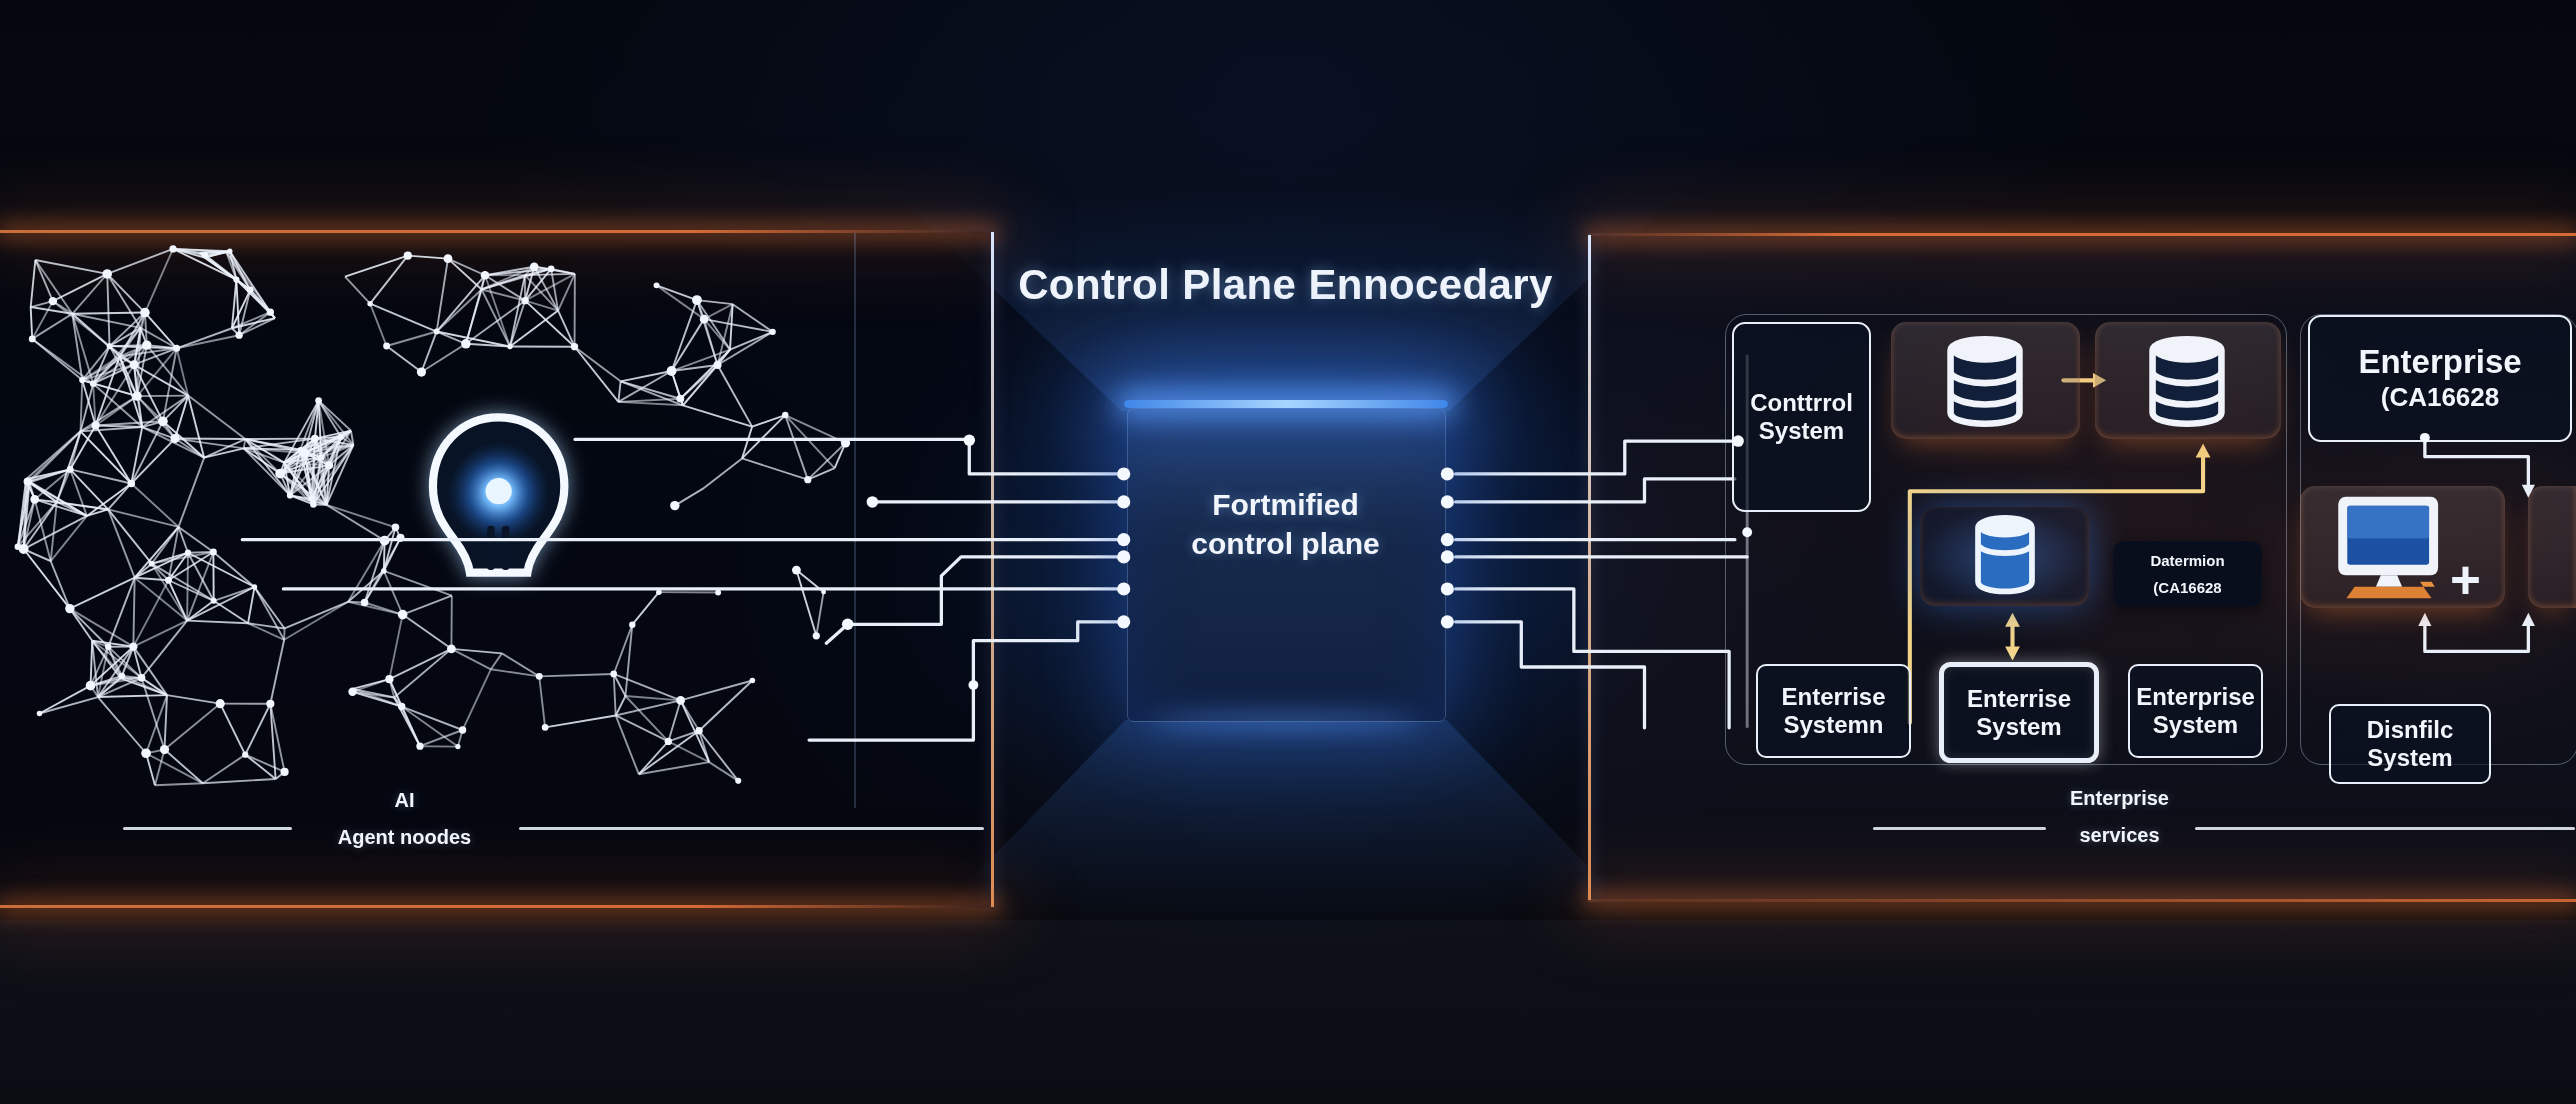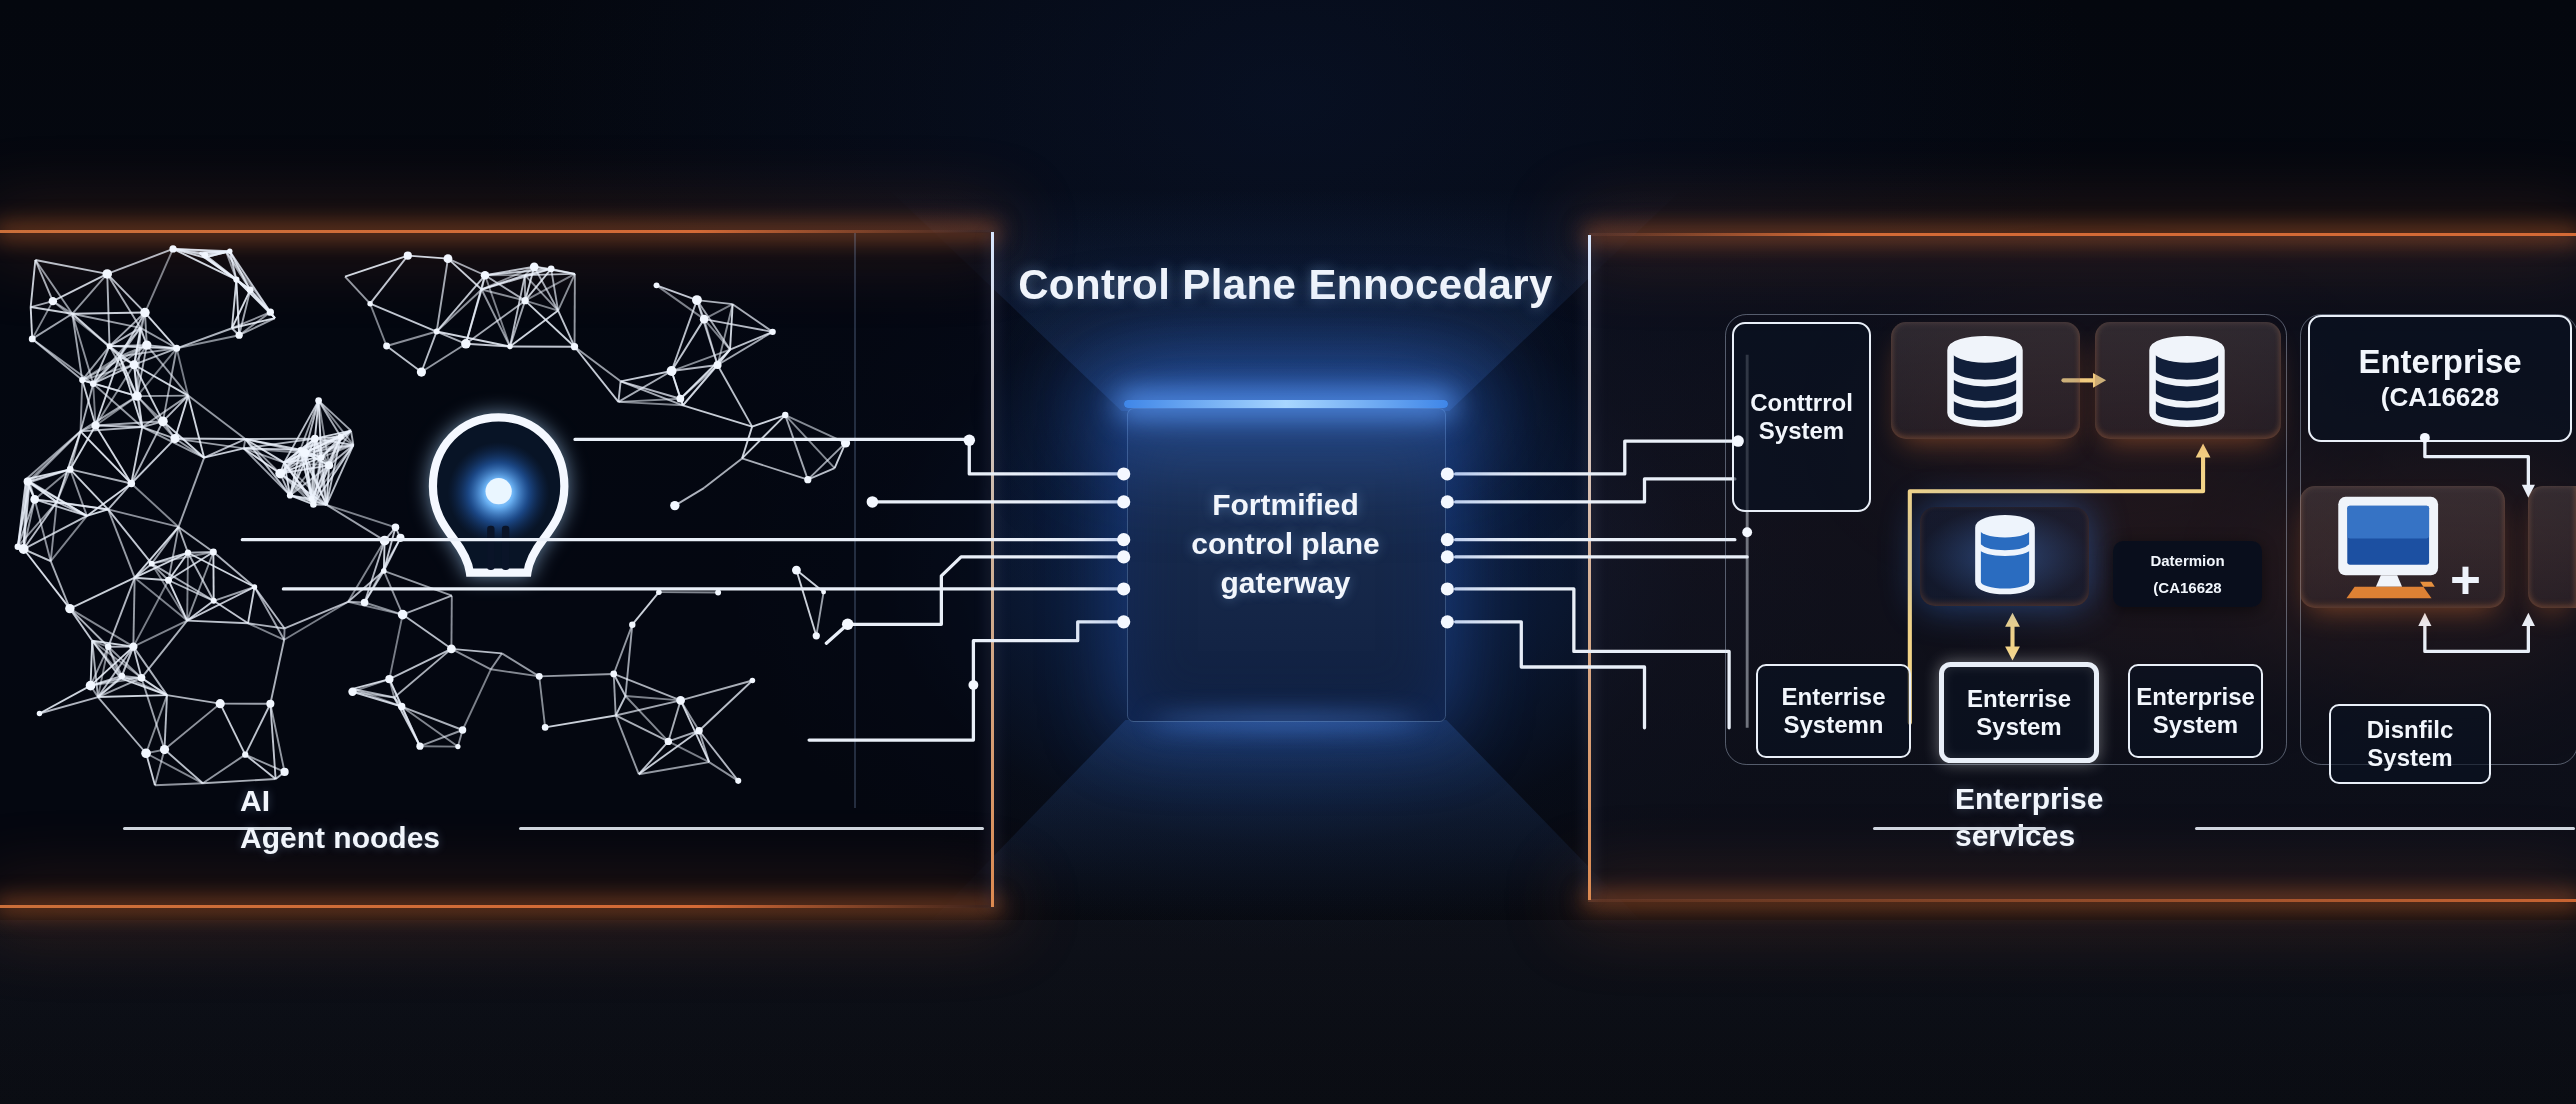--- a/index.html
+++ b/index.html
@@ -58,21 +58,21 @@
   .wbox .t{font-size:24px;line-height:28px;}
   #box-enterprise-ca{border-radius:13px;}
   #box-system-2{border-width:5.8px;border-radius:11.5px;box-shadow:0 0 16.4px rgba(255,255,255,.38), inset 0 0 11.5px rgba(255,255,255,.12);}
   .darkbox{border-radius:10px;background:rgba(7,14,29,.88);z-index:7;
     display:flex;align-items:center;justify-content:center;text-align:center;box-shadow:0 3.3px 15px rgba(0,0,0,.45);}
   #card-db-blue{background:radial-gradient(closest-side,rgba(70,130,225,.45),rgba(25,45,85,.30));
     box-shadow:0 0 38px rgba(60,130,240,.45), inset 0 -2.5px 6.6px rgba(240,130,60,.25);}
   .icon-svg{z-index:8;}
   #plus-sign{left:2441px;top:549px;width:49px;text-align:center;font-size:53px;z-index:8;color:#eef3fb;}
   
-  .zone-label{z-index:7;text-align:left;font-size:30px;line-height:37px;text-shadow:0 0 10px rgba(180,210,255,.3);}
+  .zone-label{z-index:7;text-align:center;font-size:20px;line-height:37px;text-shadow:0 0 10px rgba(180,210,255,.3);}
   .rule{height:2.5px;background:rgba(236,242,250,.88);border-radius:1.6px;z-index:7;}
 </style>
 </head>
 <body>
 
 <div id="stage">
 
   <div class="abs beam-up"></div>
   <div class="abs beam-down"></div>
   <div class="abs warm" style="left:1881px;top:312px;width:427px;height:214px;background:rgba(200,90,40,.15);"></div>
@@ -827,21 +827,20 @@
   <div class="abs rule" style="left:123px;top:827px;width:169px;"></div>
   <div class="abs rule" style="left:519px;top:827px;width:465px;"></div>
 
   <div class="abs" id="diagram-title">Control Plane Ennocedary</div>
   <div class="abs" id="gateway-box"></div>
   <div class="abs" id="gateway-topbar"></div>
   <div class="abs" id="gateway-bottomglow"></div>
   <div class="abs" id="gateway-text">
     <div>Fortmified</div>
     <div>control plane</div>
-    <div>gaterway</div>
   </div>
 
   <svg class="abs" id="traces" viewBox="0 0 3136 1344">
     <g fill="none" stroke="#e9eff8" stroke-width="4" stroke-linecap="round" stroke-linejoin="round">
       <path d="M700 535 H1180 V577 H1366"></path>
       <path d="M1062 611 H1366"></path>
       <path d="M295 657 H1366"></path>
       <path d="M1006 783 L1032 760 H1146 V701 L1170 678 H1366"></path>
       <path d="M345 717 H1366"></path>
       <path d="M985 901 H1185 V780 H1312 V757 H1366"></path>

